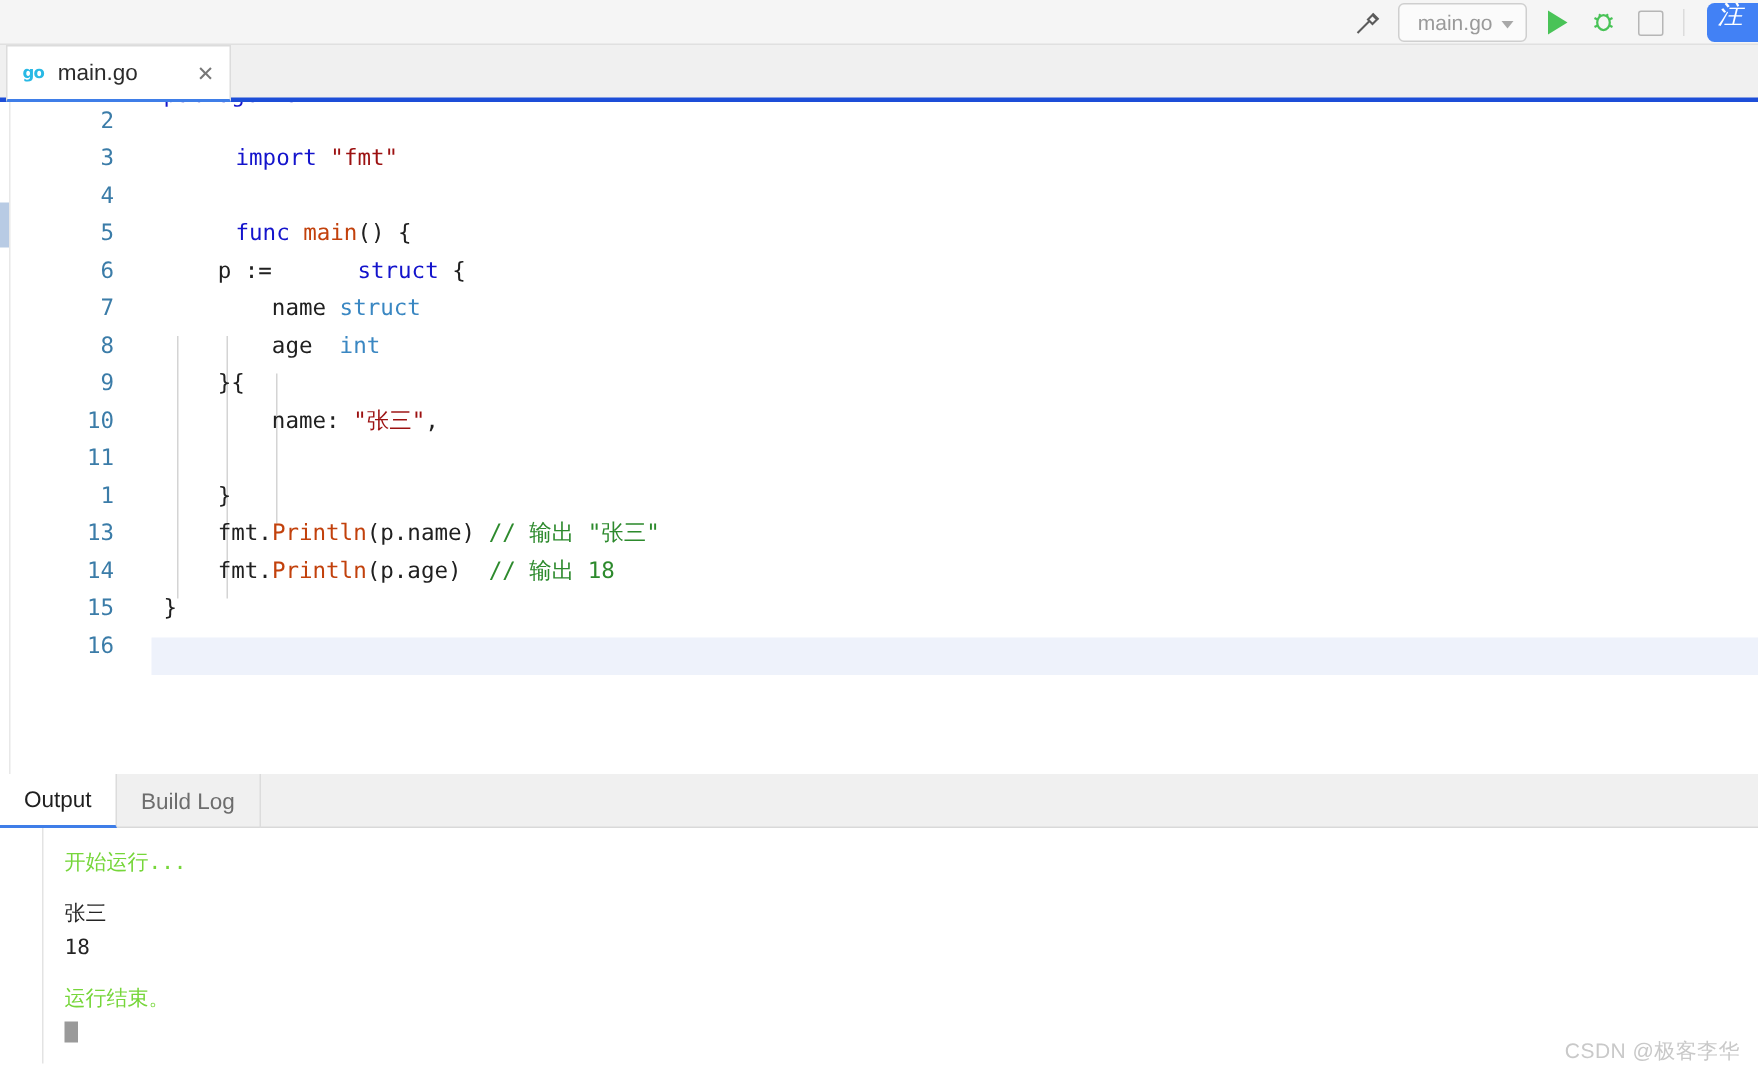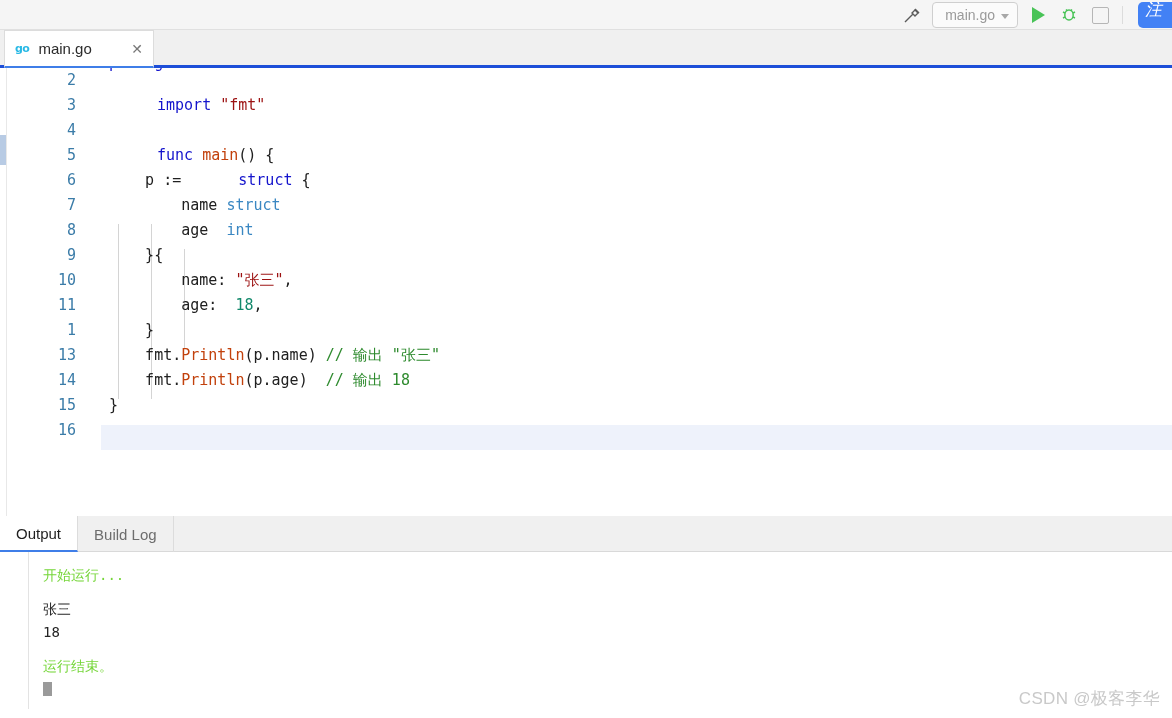--- a/index.html
+++ b/index.html
@@ -275,21 +275,21 @@
     display: inline-block;
     width: 9px;
     height: 14px;
     background: #9a9a9a;
     vertical-align: -2px;
   }
 
   .watermark {
     position: absolute;
     right: 12px; bottom: 8px;
-    font-size: 17px;
+    font-size: 14px;
     color: #c9c9c9;
     letter-spacing: 0.3px;
   }
 </style>
 </head>
 <body>
 
 <div id="app">
 
   <div class="toolbar">
@@ -354,21 +354,21 @@
       <div id="code-rows">
           <div class="crow"><span class="gutter">2</span><span class="ctext"></span></div>
           <div class="crow"><span class="gutter">3</span><span class="ctext"><span class="kw">import</span><span class="pln"> </span><span class="str">"</span><span class="str err-underline">fmt</span><span class="str">"</span></span></div>
           <div class="crow"><span class="gutter">4</span><span class="ctext"></span></div>
           <div class="crow"><span class="gutter">5</span><span class="ctext"><span class="kw">func</span><span class="pln"> </span><span class="fn">main</span><span class="pln">() {</span></span></div>
           <div class="crow"><span class="gutter">6</span><span class="ctext"><span class="pln">    p := </span><span class="kw">struct</span><span class="pln"> {</span></span></div>
           <div class="crow"><span class="gutter">7</span><span class="ctext"><span class="pln">        name </span><span class="typ">struct</span></span></div>
           <div class="crow"><span class="gutter">8</span><span class="ctext"><span class="pln">        age  </span><span class="typ">int</span></span></div>
           <div class="crow"><span class="gutter">9</span><span class="ctext"><span class="pln">    }{</span></span></div>
           <div class="crow"><span class="gutter">10</span><span class="ctext"><span class="pln">        name: </span><span class="str">"张三"</span><span class="pln">,</span></span></div>
-          <div class="crow"><span class="gutter">11</span><span class="ctext"><span class="pln">        age:  </span><span class="num">18</span><span class="pln">,</span></span></div>
+          <div class="crow"><span class="gutter">11</span></div>
           <div class="crow"><span class="gutter">1</span><span class="ctext"><span class="pln">    }</span></span></div>
           <div class="crow"><span class="gutter">13</span><span class="ctext"><span class="pln">    fmt.</span><span class="fn">Println</span><span class="pln">(p.name) </span><span class="cmt">// 输出 "张三"</span></span></div>
           <div class="crow"><span class="gutter">14</span><span class="ctext"><span class="pln">    fmt.</span><span class="fn">Println</span><span class="pln">(p.age)  </span><span class="cmt">// 输出 18</span></span></div>
           <div class="crow"><span class="gutter">15</span><span class="ctext"><span class="pln">}</span></span></div>
           <div class="crow"><span class="gutter">16</span><span class="ctext"></span></div>
         </div>
     </div>
   </div>
 
   <div class="panel">

